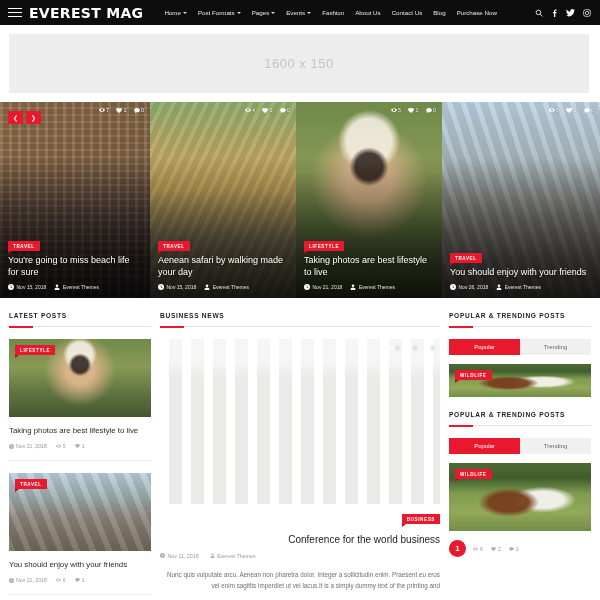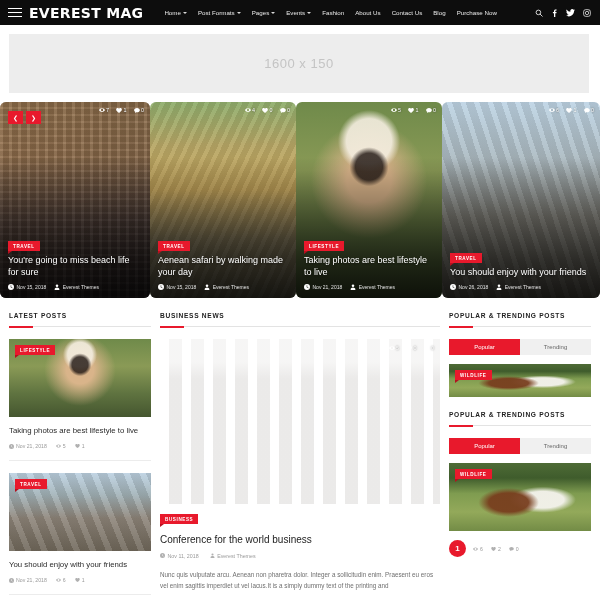--- a/index.html
+++ b/index.html
@@ -60,21 +60,20 @@
     font-size: 13px;
     letter-spacing: 0.5px;
   }
   
   .slider { display: flex; margin-top: 9px; height: 196px; }
   .slide {
     position: relative;
     height: 100%;
     overflow: hidden;
     flex: 1 1 0;
-    border-radius: 6px;
   }
   .slide.s1 { flex: 0 0 150px; }
   .slide.s2 { flex: 0 0 146px; }
   .slide.s3 { flex: 0 0 146px; }
   .slide.s4 { flex: 1 1 auto; }
   .slide .photo { position: absolute; inset: 0; }
   .slide .shade {
     position: absolute; left:0; right:0; bottom:0; height: 72%;
     background: linear-gradient(to bottom, rgba(0,0,0,0) 0%, rgba(0,0,0,0.62) 72%, rgba(0,0,0,0.80) 100%);
   }
@@ -145,21 +144,21 @@
     font-size: 7.8px; font-weight: 400; color: #2b2b2b;
     margin-top: 9px; line-height: 1.3;
   }
   .lp .meta {
     display: flex; align-items: center; gap: 9px;
     margin-top: 7px; color: #9a9a9a; font-size: 5.2px;
   }
   .lp .meta .m { display: inline-flex; align-items: center; gap: 2px; }
   .lp-divider { border-bottom: 1px solid #ececec; margin-top: 11px; }
   
-  .bn { margin-top: 12px; }
+  .bn { margin-top: 12px; text-align: right; }
   .bn .thumb { position: relative; height: 165px; overflow: hidden; }
   .bn .thumb .photo { position: absolute; inset: 0; }
   .bn-stats {
     position: absolute; top: 6px; right: 6px;
     display: flex; gap: 7px; align-items: center;
     color: #fff; font-size: 5.4px; text-shadow: 0 0 2px rgba(0,0,0,.6);
   }
   .bn-stats .st { display: inline-flex; align-items: center; gap: 1.5px; }
   .bn .cat { margin-top: 10px; margin-bottom: 0; }
   .bn h2 { font-size: 10px; font-weight: 400; color: #222; margin-top: 9px; }

